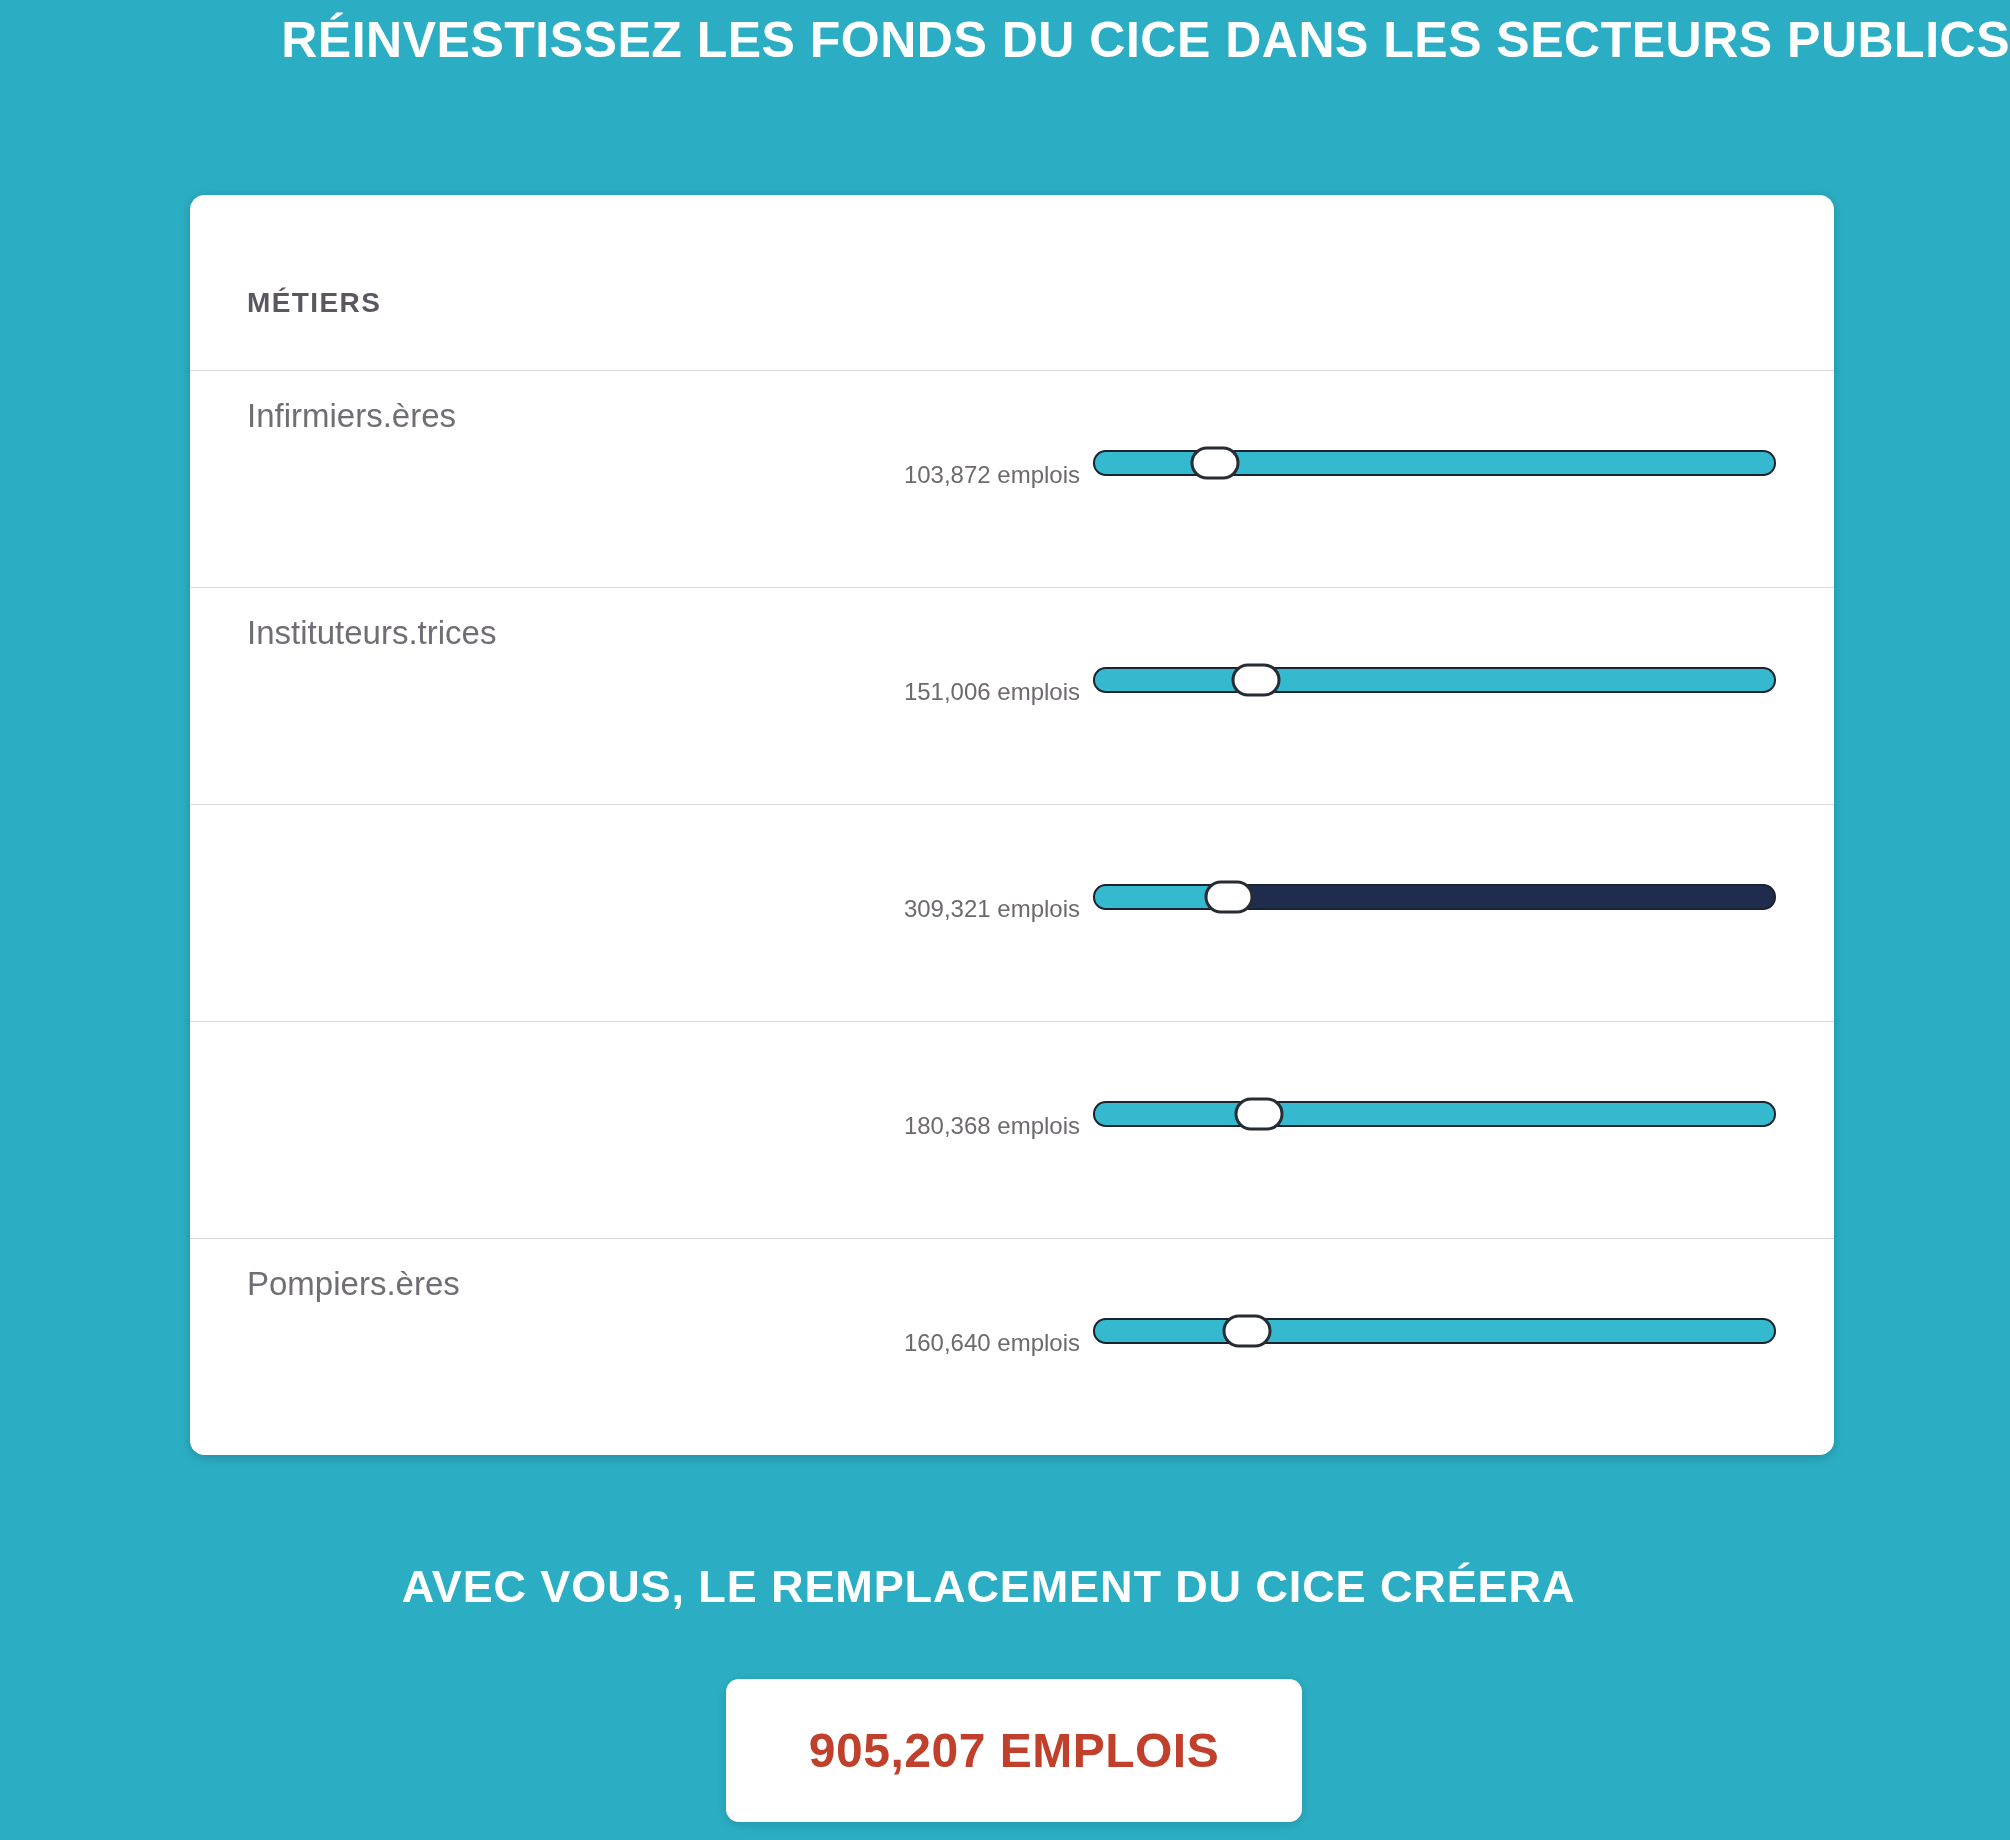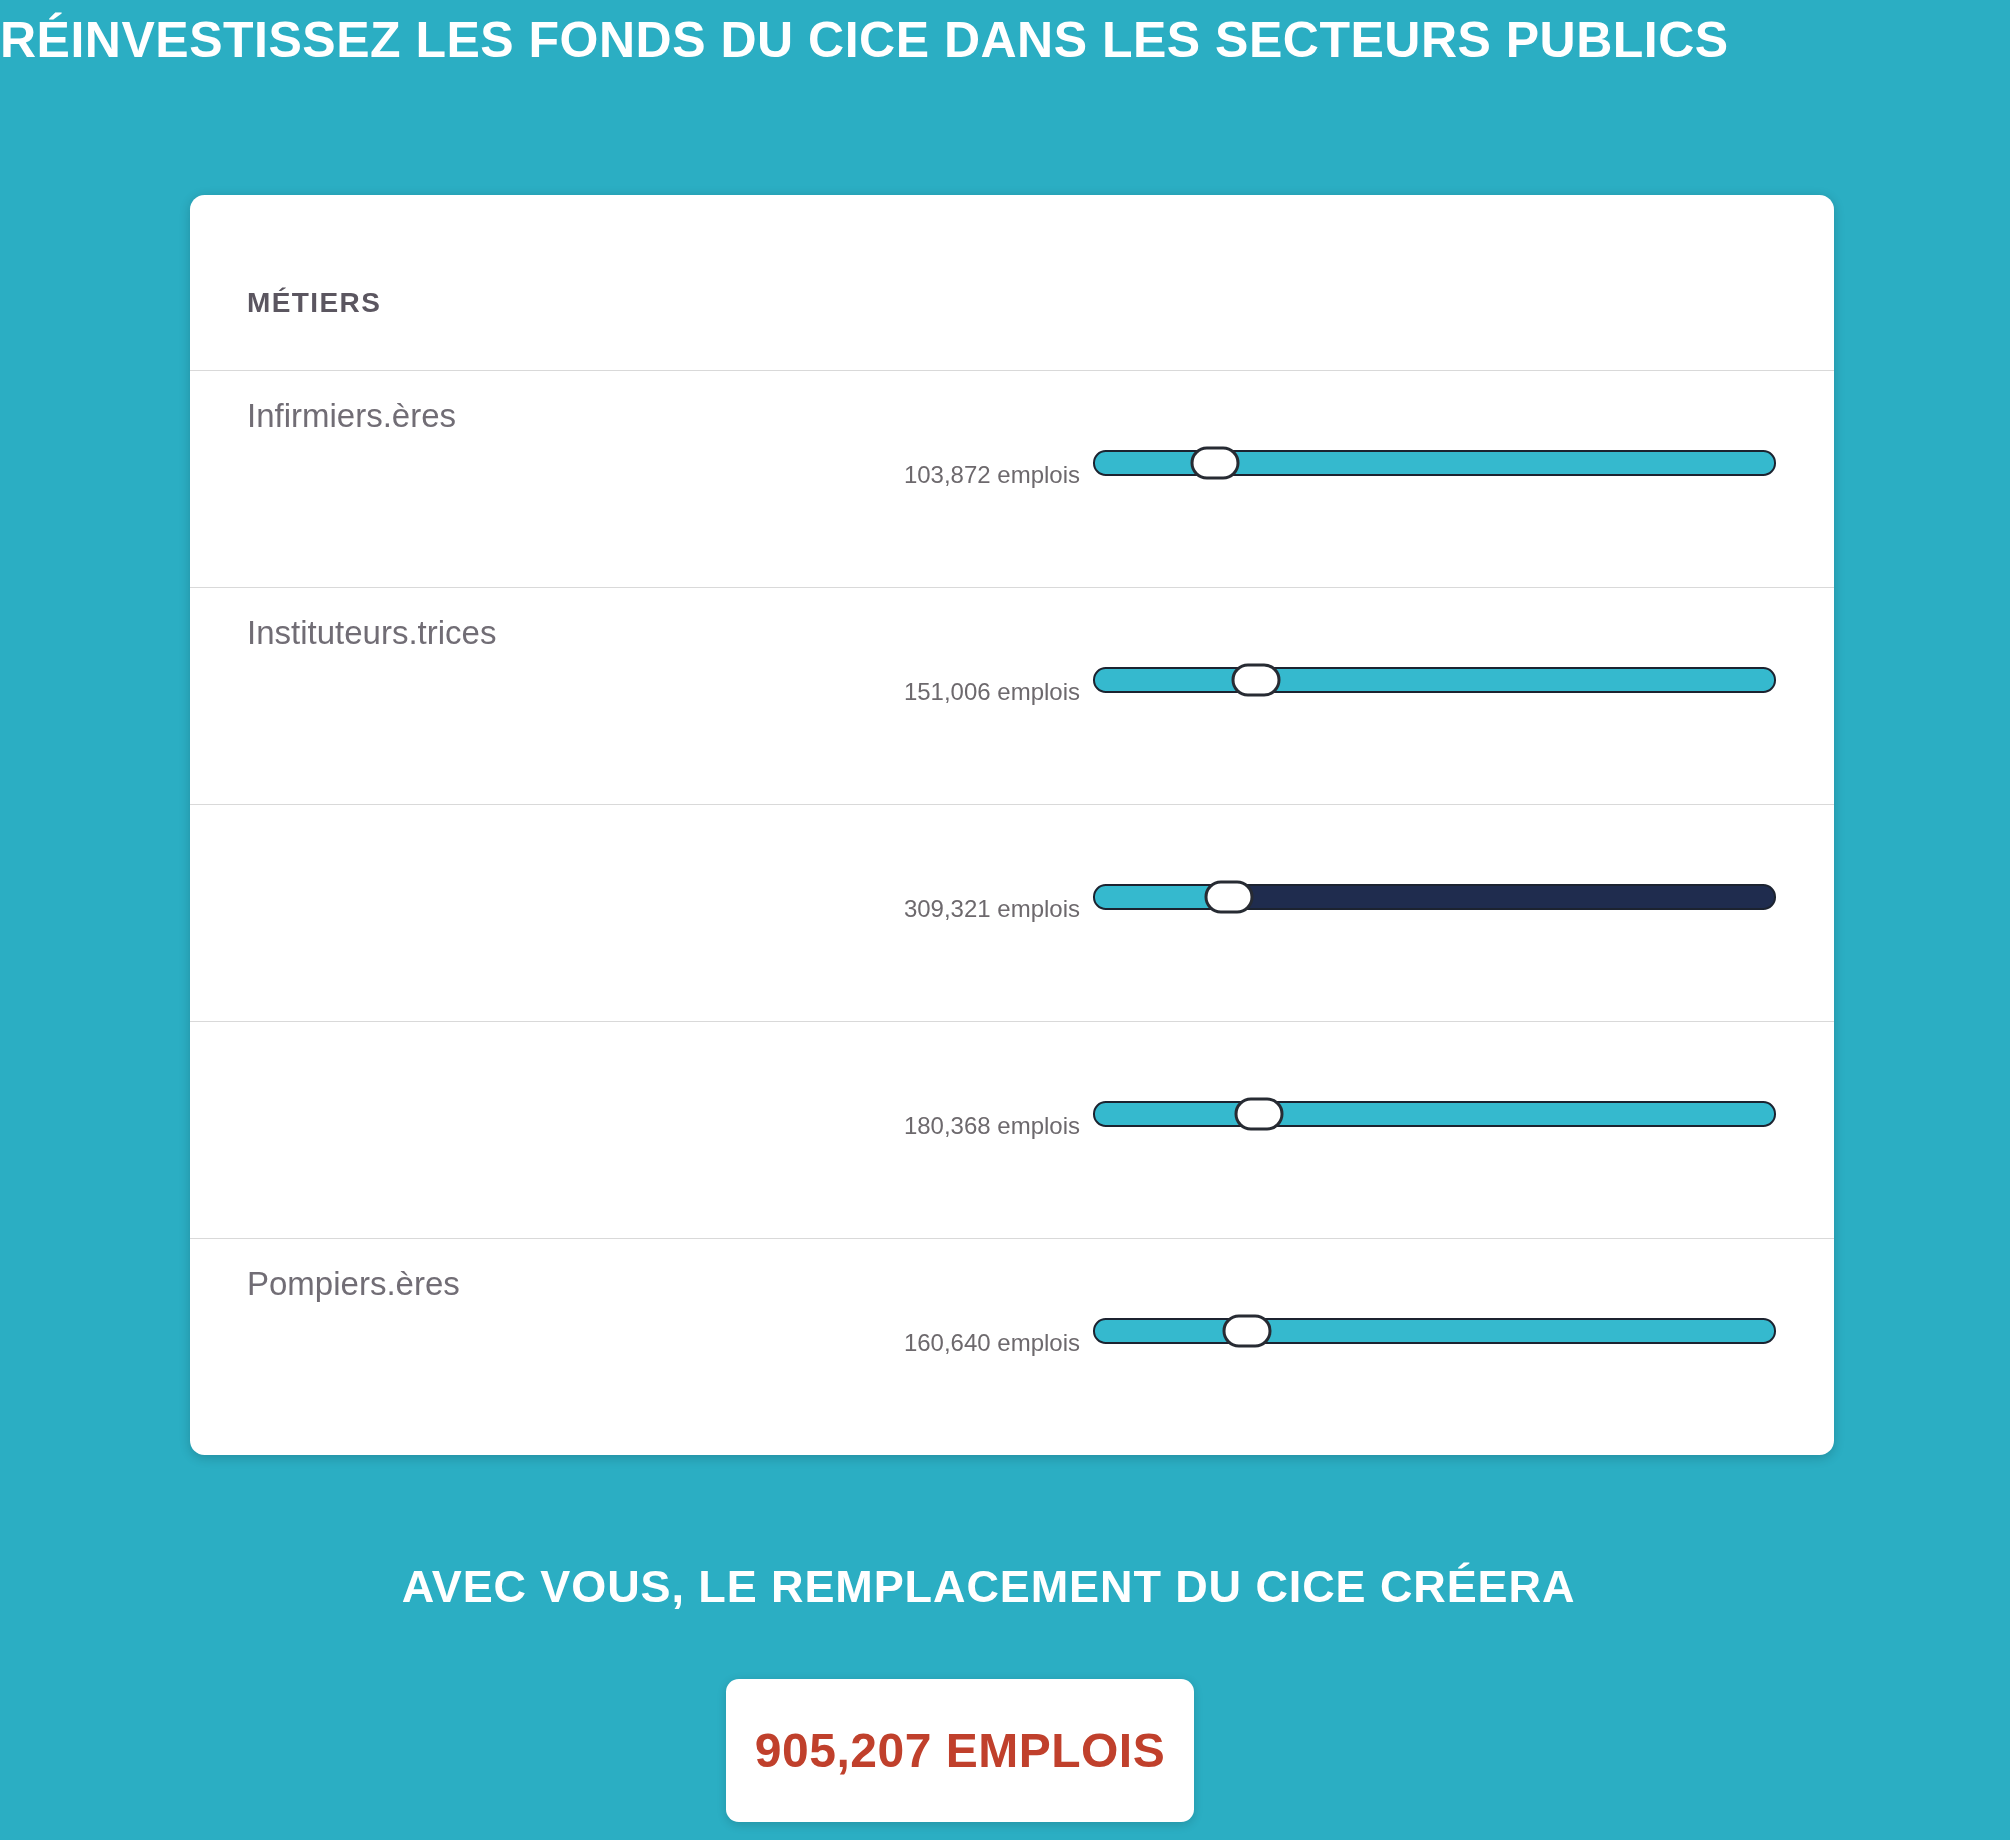--- a/index.html
+++ b/index.html
@@ -6,21 +6,21 @@
   html,body { width:2010px; height:1840px; }
   body {
     position:relative;
     background:#2BAEC3;
     font-family:"Liberation Sans", sans-serif;
     overflow:hidden;
   }
 
   .page-title {
     position:absolute; top:11px; left:0; width:2010px;
-    text-align:left; white-space:nowrap;
+    text-align:right; white-space:nowrap;
     font-size:50px; font-weight:bold; color:#FFFFFF;
     letter-spacing:0.5px;
   }
 
   .card {
     position:absolute; left:190px; top:195px; width:1644px;
     background:#FFFFFF; border-radius:14.6px;
     box-shadow:0 2.7px 11px rgba(0,0,0,0.18);
   }
 
@@ -65,21 +65,21 @@
   }
 
   .footer-heading {
     position:absolute; top:1561px; left:0; width:1977px;
     text-align:center; white-space:nowrap;
     font-size:45px; font-weight:bold; color:#FFFFFF; letter-spacing:0.9px;
   }
 
   .total-box {
     position:absolute; left:726px; top:1679px;
-    width:468px; height:143px;
+    width:576px; height:143px;
     background:#FFFFFF; border-radius:12.8px;
     display:flex; align-items:center; justify-content:center;
     box-shadow:0 2.7px 9.1px rgba(0,0,0,0.15);
   }
   .total-text {
     font-size:48px; font-weight:bold; color:#C0402C; letter-spacing:0.5px;
   }
 </style>
 </head>
 <body>

